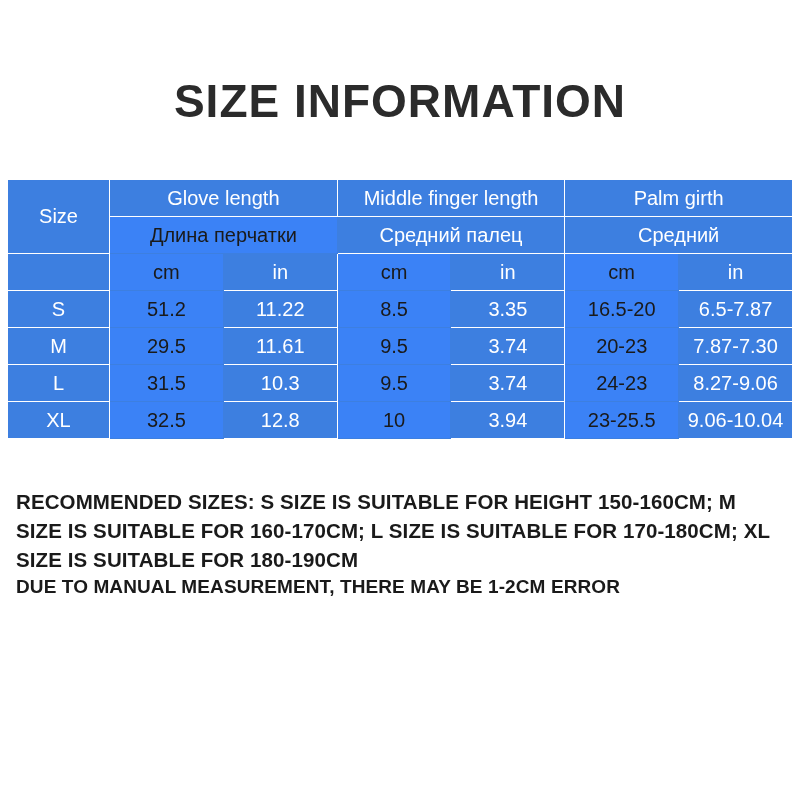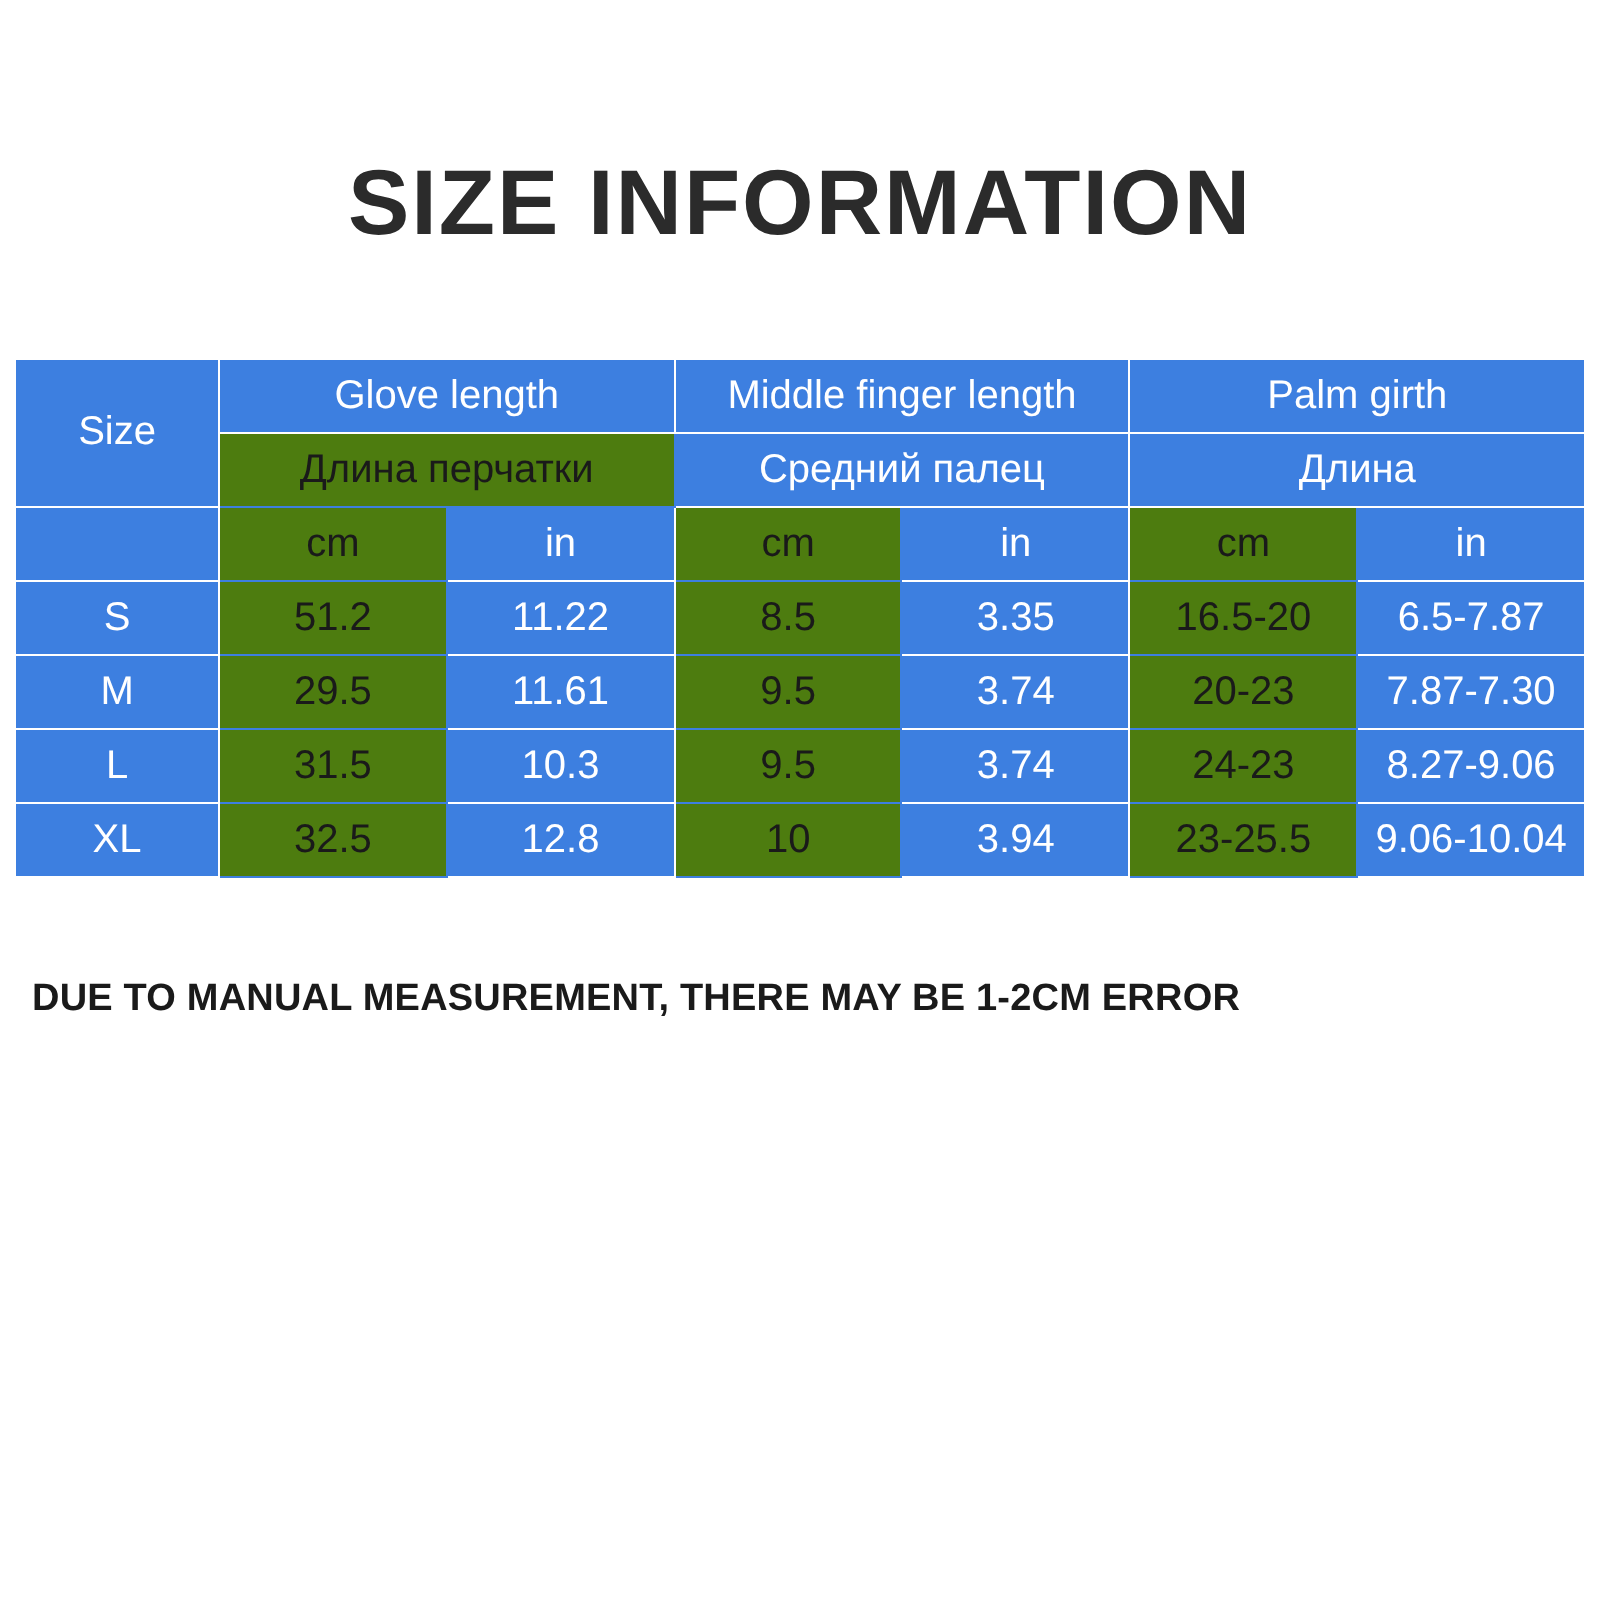--- a/index.html
+++ b/index.html
@@ -45,21 +45,21 @@
     font-size: 20px;
     height: 37px;
     padding: 0 2px;
     box-sizing: border-box;
   }
   .cell-blue {
     background: #3d7fe0;
     color: #ffffff;
   }
   .cell-white {
-    background: #4d7c0f;
+    background: #3b82f6;
     color: #1a1a1a;
     border-color: #3d7fe0 !important;
   }
   .head-row td {
     font-size: 21px;
   }
   .notes {
     margin-top: 48px;
     padding: 0 16px;
     font-size: 20.5px;
@@ -100,21 +100,21 @@
       <tbody>
         <tr class="head-row">
           <td class="cell-blue" rowspan="2">Size</td>
           <td class="cell-blue" colspan="2">Glove length</td>
           <td class="cell-blue" colspan="2">Middle finger length</td>
           <td class="cell-blue" colspan="2">Palm girth</td>
         </tr>
         <tr class="head-row">
           <td class="cell-white" colspan="2">Длина перчатки</td>
           <td class="cell-blue" colspan="2">Средний палец</td>
-          <td class="cell-blue" colspan="2">Длина</td>
+          <td class="cell-blue" colspan="2">Средний</td>
         </tr>
         <tr>
           <td class="cell-blue"></td>
           <td class="cell-white">cm</td>
           <td class="cell-blue">in</td>
           <td class="cell-white">cm</td>
           <td class="cell-blue">in</td>
           <td class="cell-white">cm</td>
           <td class="cell-blue">in</td>
         </tr>
@@ -156,16 +156,17 @@
           <td class="cell-white">10</td>
           <td class="cell-blue">3.94</td>
           <td class="cell-white">23-25.5</td>
           <td class="cell-blue">9.06-10.04</td>
         </tr>
       </tbody>
     </table>
   </div>
 
   <div class="notes">
+    <p class="note-recommended">RECOMMENDED SIZES: S SIZE IS SUITABLE FOR HEIGHT 150-160CM; M SIZE IS SUITABLE FOR 160-170CM;  L SIZE IS SUITABLE FOR 170-180CM; XL SIZE IS SUITABLE FOR 180-190CM</p>
     <p class="note-manual">DUE TO MANUAL MEASUREMENT, THERE MAY BE 1-2CM ERROR</p>
   </div>
 
 </div>
 
 </body></html>

